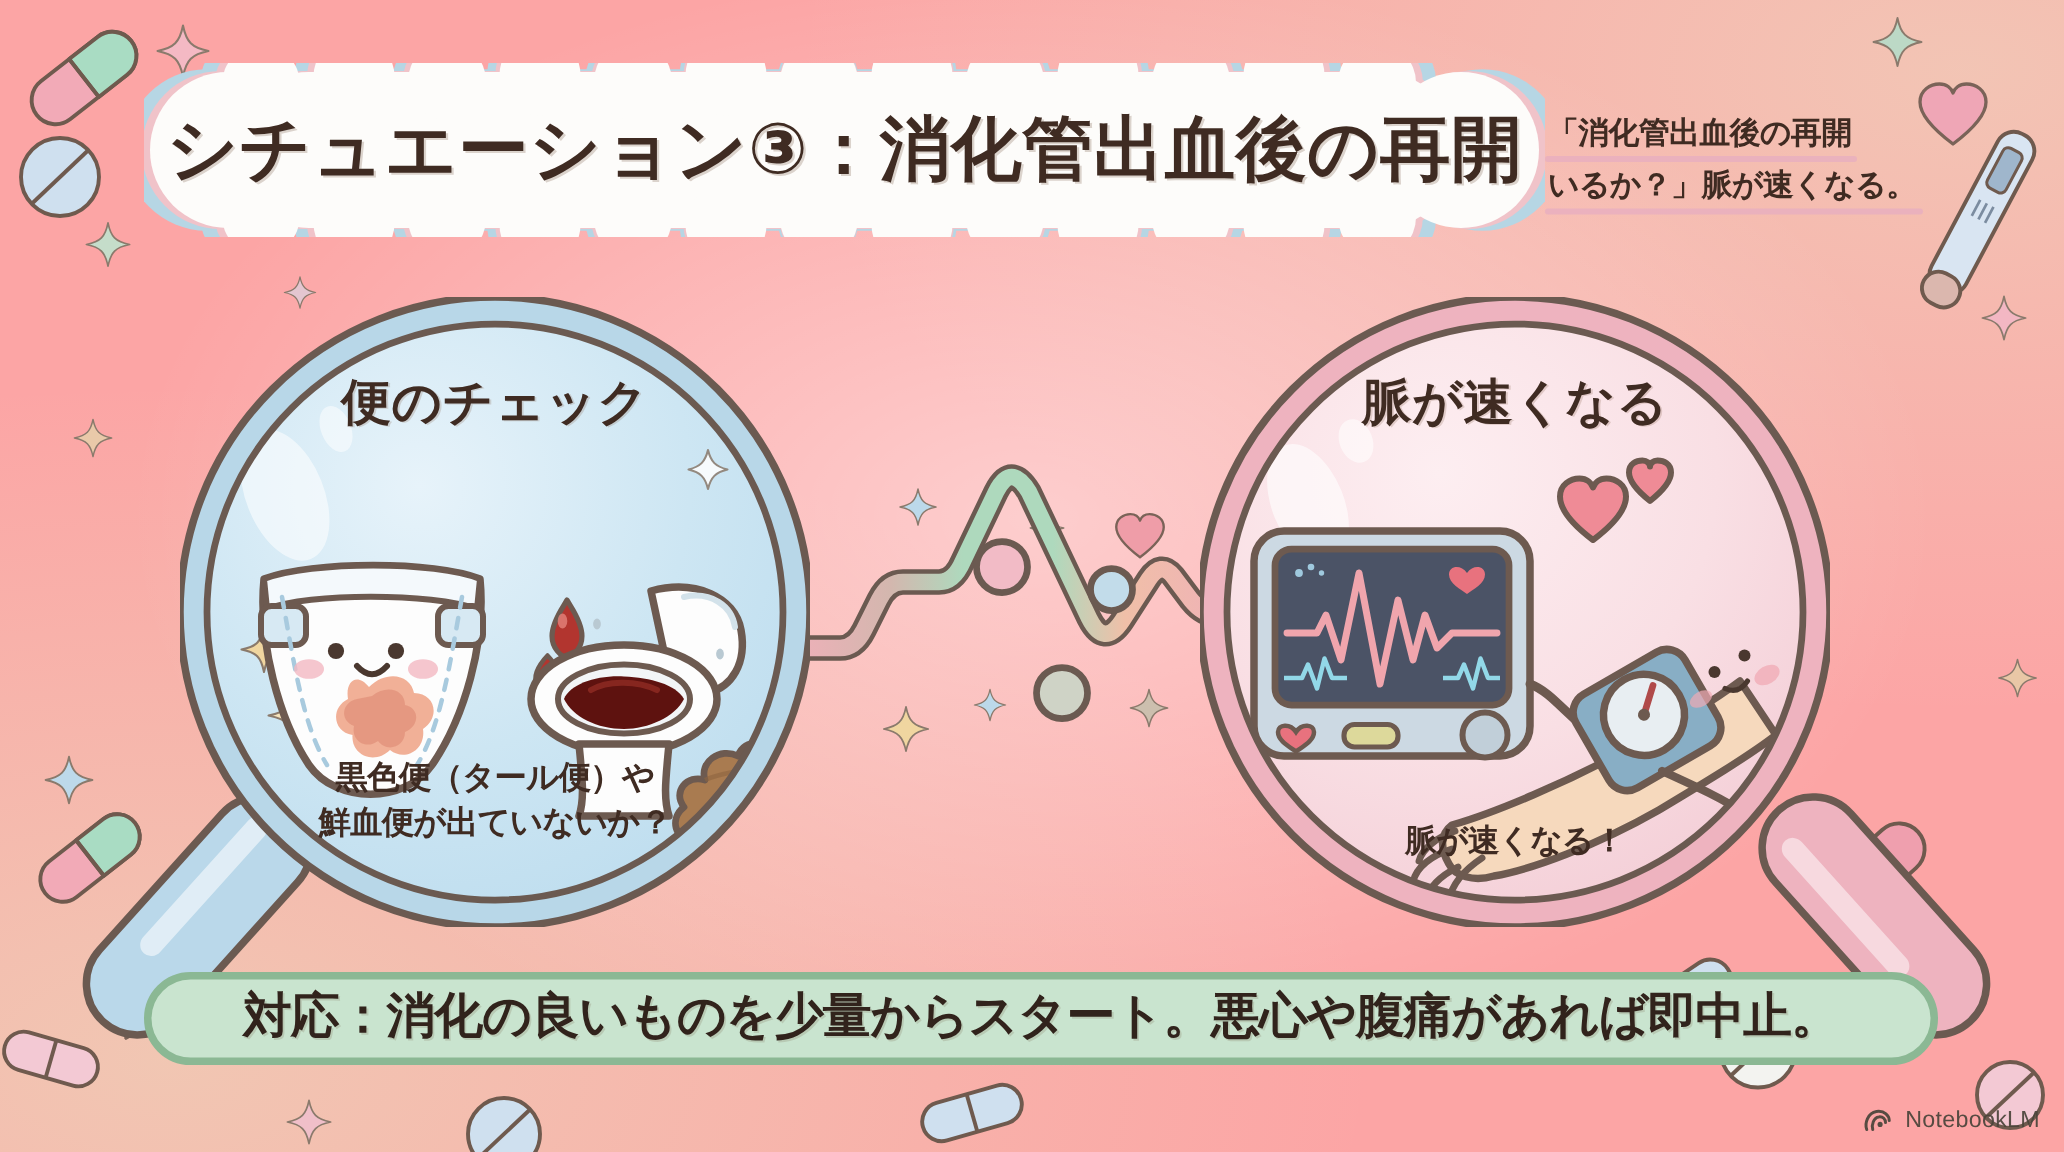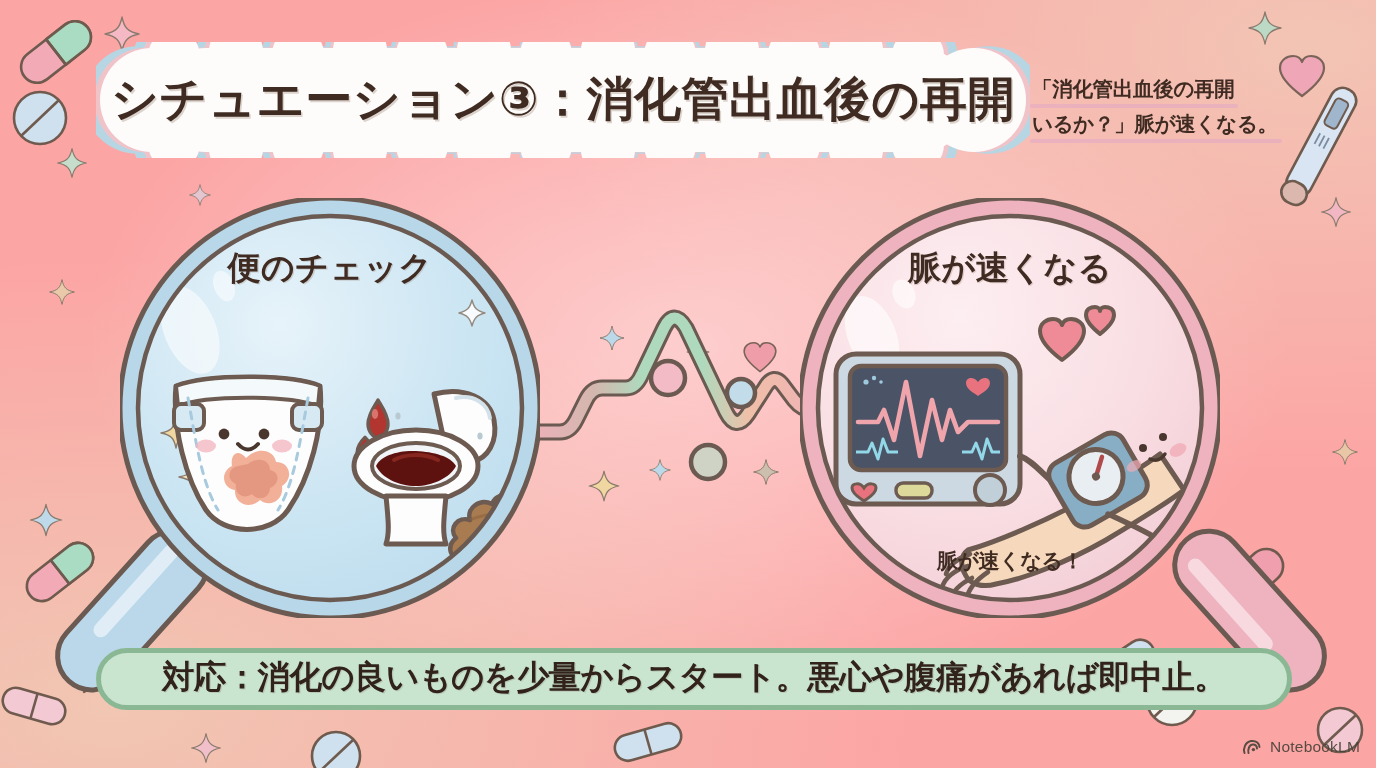--- a/index.html
+++ b/index.html
@@ -448,20 +448,22 @@
     </div>
 
     <svg style="position:absolute;inset:0;" viewBox="0 0 420 420" width="420" height="420" aria-hidden="true">
       <circle cx="210" cy="210" r="201" fill="none" stroke="#b8d7e8" stroke-width="17"></circle>
       <circle cx="210" cy="210" r="210" fill="none" stroke="#6b5a51" stroke-width="5"></circle>
       <circle cx="210" cy="210" r="192" fill="none" stroke="#6b5a51" stroke-width="4.5"></circle>
     </svg>
 
     <div class="lens-head">便のチェック</div>
     <div class="lens-body">
+      <div>黒色便（タール便）や</div>
+      <div>鮮血便が出ていないか？</div>
     </div>
   </div>
 
   <div class="glass" id="glass-right">
     <div class="lens-content">
       <svg viewBox="0 0 420 420" width="420" height="420" aria-hidden="true">
         <defs>
           <radialGradient id="lensRightG" cx="38%" cy="28%" r="80%">
             <stop offset="0%" stop-color="#fdeef1"></stop>
             <stop offset="55%" stop-color="#f9dfe4"></stop>

